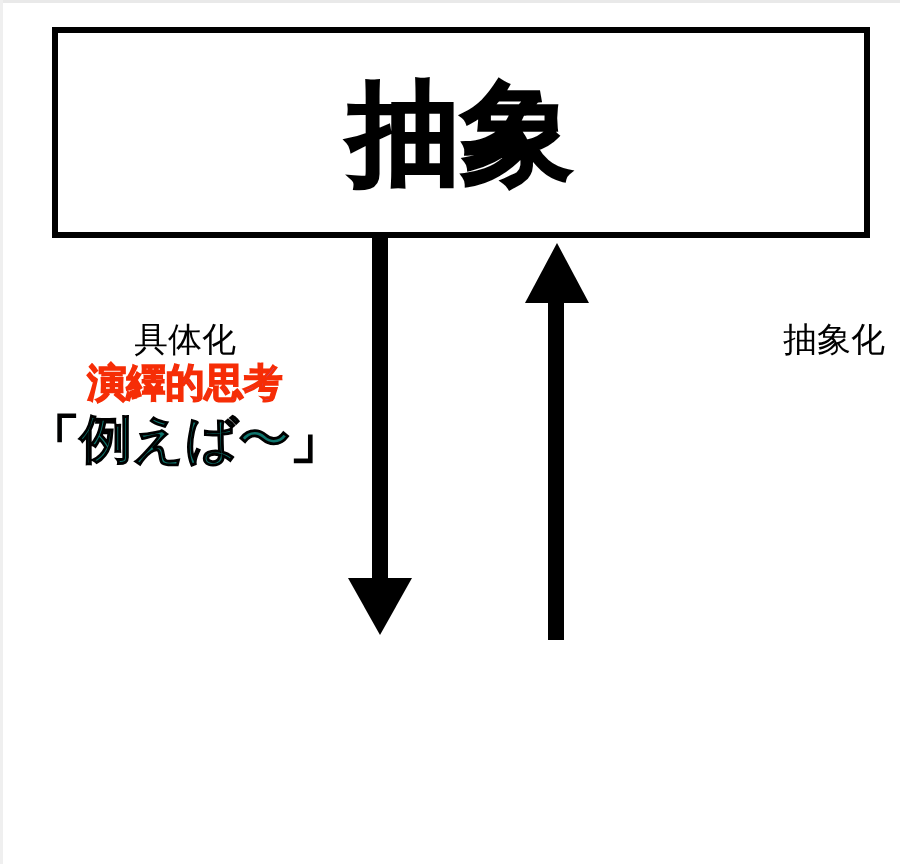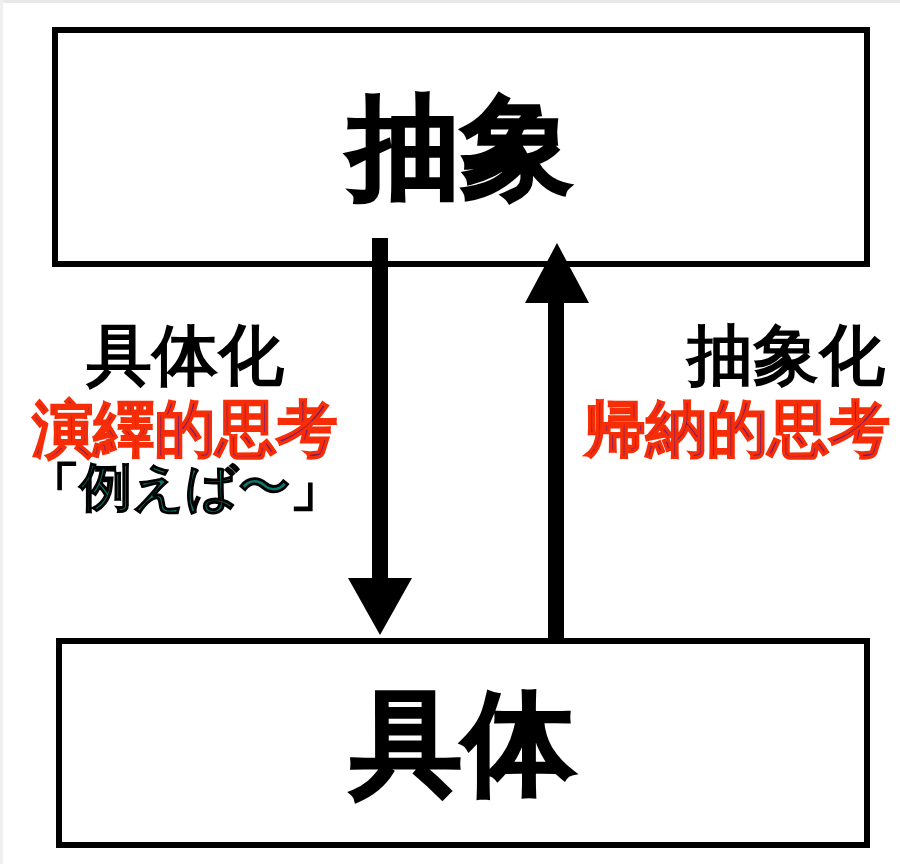--- a/index.html
+++ b/index.html
@@ -45,21 +45,21 @@
     background: #ffffff;
     border: 6px solid #000000;
     display: flex;
     align-items: center;
     justify-content: center;
   }
   #box-abstract {
     left: 52px;
     top: 27px;
     width: 818px;
-    height: 240px;
+    height: 211px;
   }
   #box-concrete {
     left: 56px;
     top: 638px;
     width: 814px;
     height: 210px;
   }
   .concept-label {
     font-family: "DejaVu Sans", "Liberation Sans", sans-serif;
     font-size: 112px;
@@ -112,30 +112,30 @@
     width: 300px;
     text-align: right;
   }
 
   .label-line {
     line-height: 1.04;
     color: #000000;
     font-family: "DejaVu Sans", "Liberation Sans", sans-serif;
   }
   .label-process {
-    font-size: 66px;
-    font-weight: 700;
+    font-size: 34px;
+    font-weight: 400;
     margin-bottom: 6px;
   }
   .label-thinking {
-    font-size: 61px;
+    font-size: 39px;
     font-weight: 700;
-    color: #701a75;
+    color: #8b5cf6;
     -webkit-text-stroke: 1.6px #f62d06;
-    margin-bottom: 0;
+    margin-bottom: 8px;
   }
   .label-phrase {
     font-size: 52px;
     font-weight: 700;
     color: #0f766e;
     -webkit-text-stroke: 1.2px #000000;
   }
 </style>
 </head>
 <body>
@@ -168,20 +168,16 @@
   </div>
 
   <div class="label-group" id="label-group-left">
     <div class="label-line label-process">具体化</div>
     <div class="label-line label-thinking">演繹的思考</div>
     <div class="label-line label-phrase">「例えば〜」</div>
   </div>
 
   <div class="label-group" id="label-group-right">
     <div class="label-line label-process">抽象化</div>
-    <div class="label-line label-thinking">帰納的思考</div>
   </div>
 
-  <div class="concept-box" id="box-concrete">
-    <span class="concept-label">具体</span>
-  </div>
 
 </div>
 
 </body></html>

